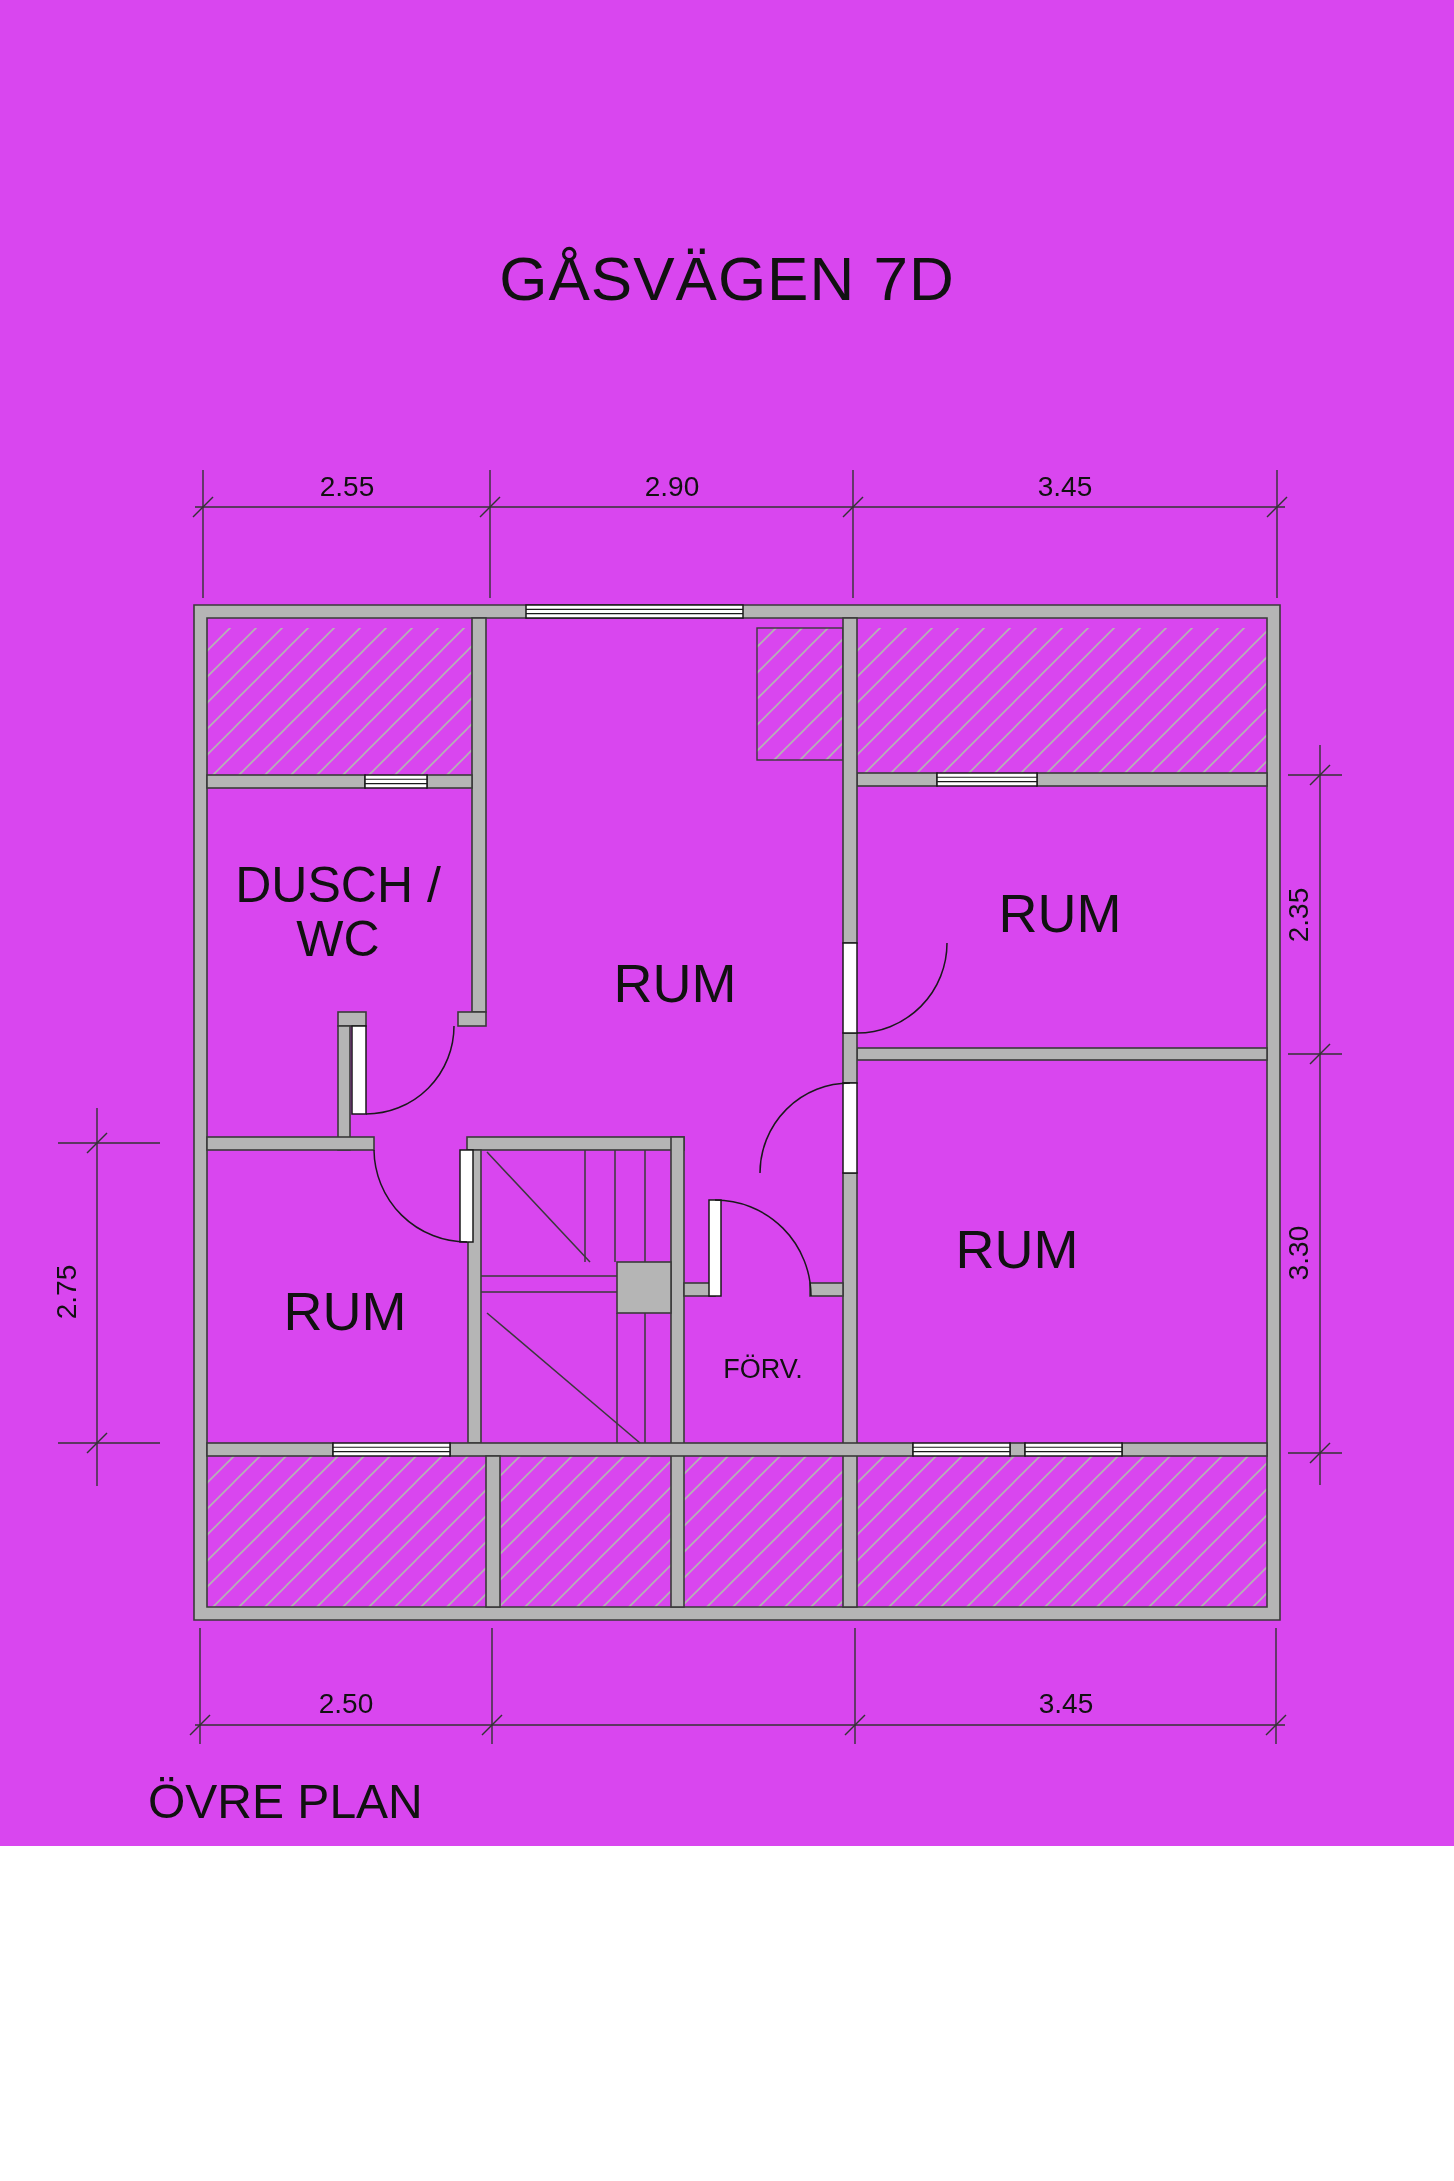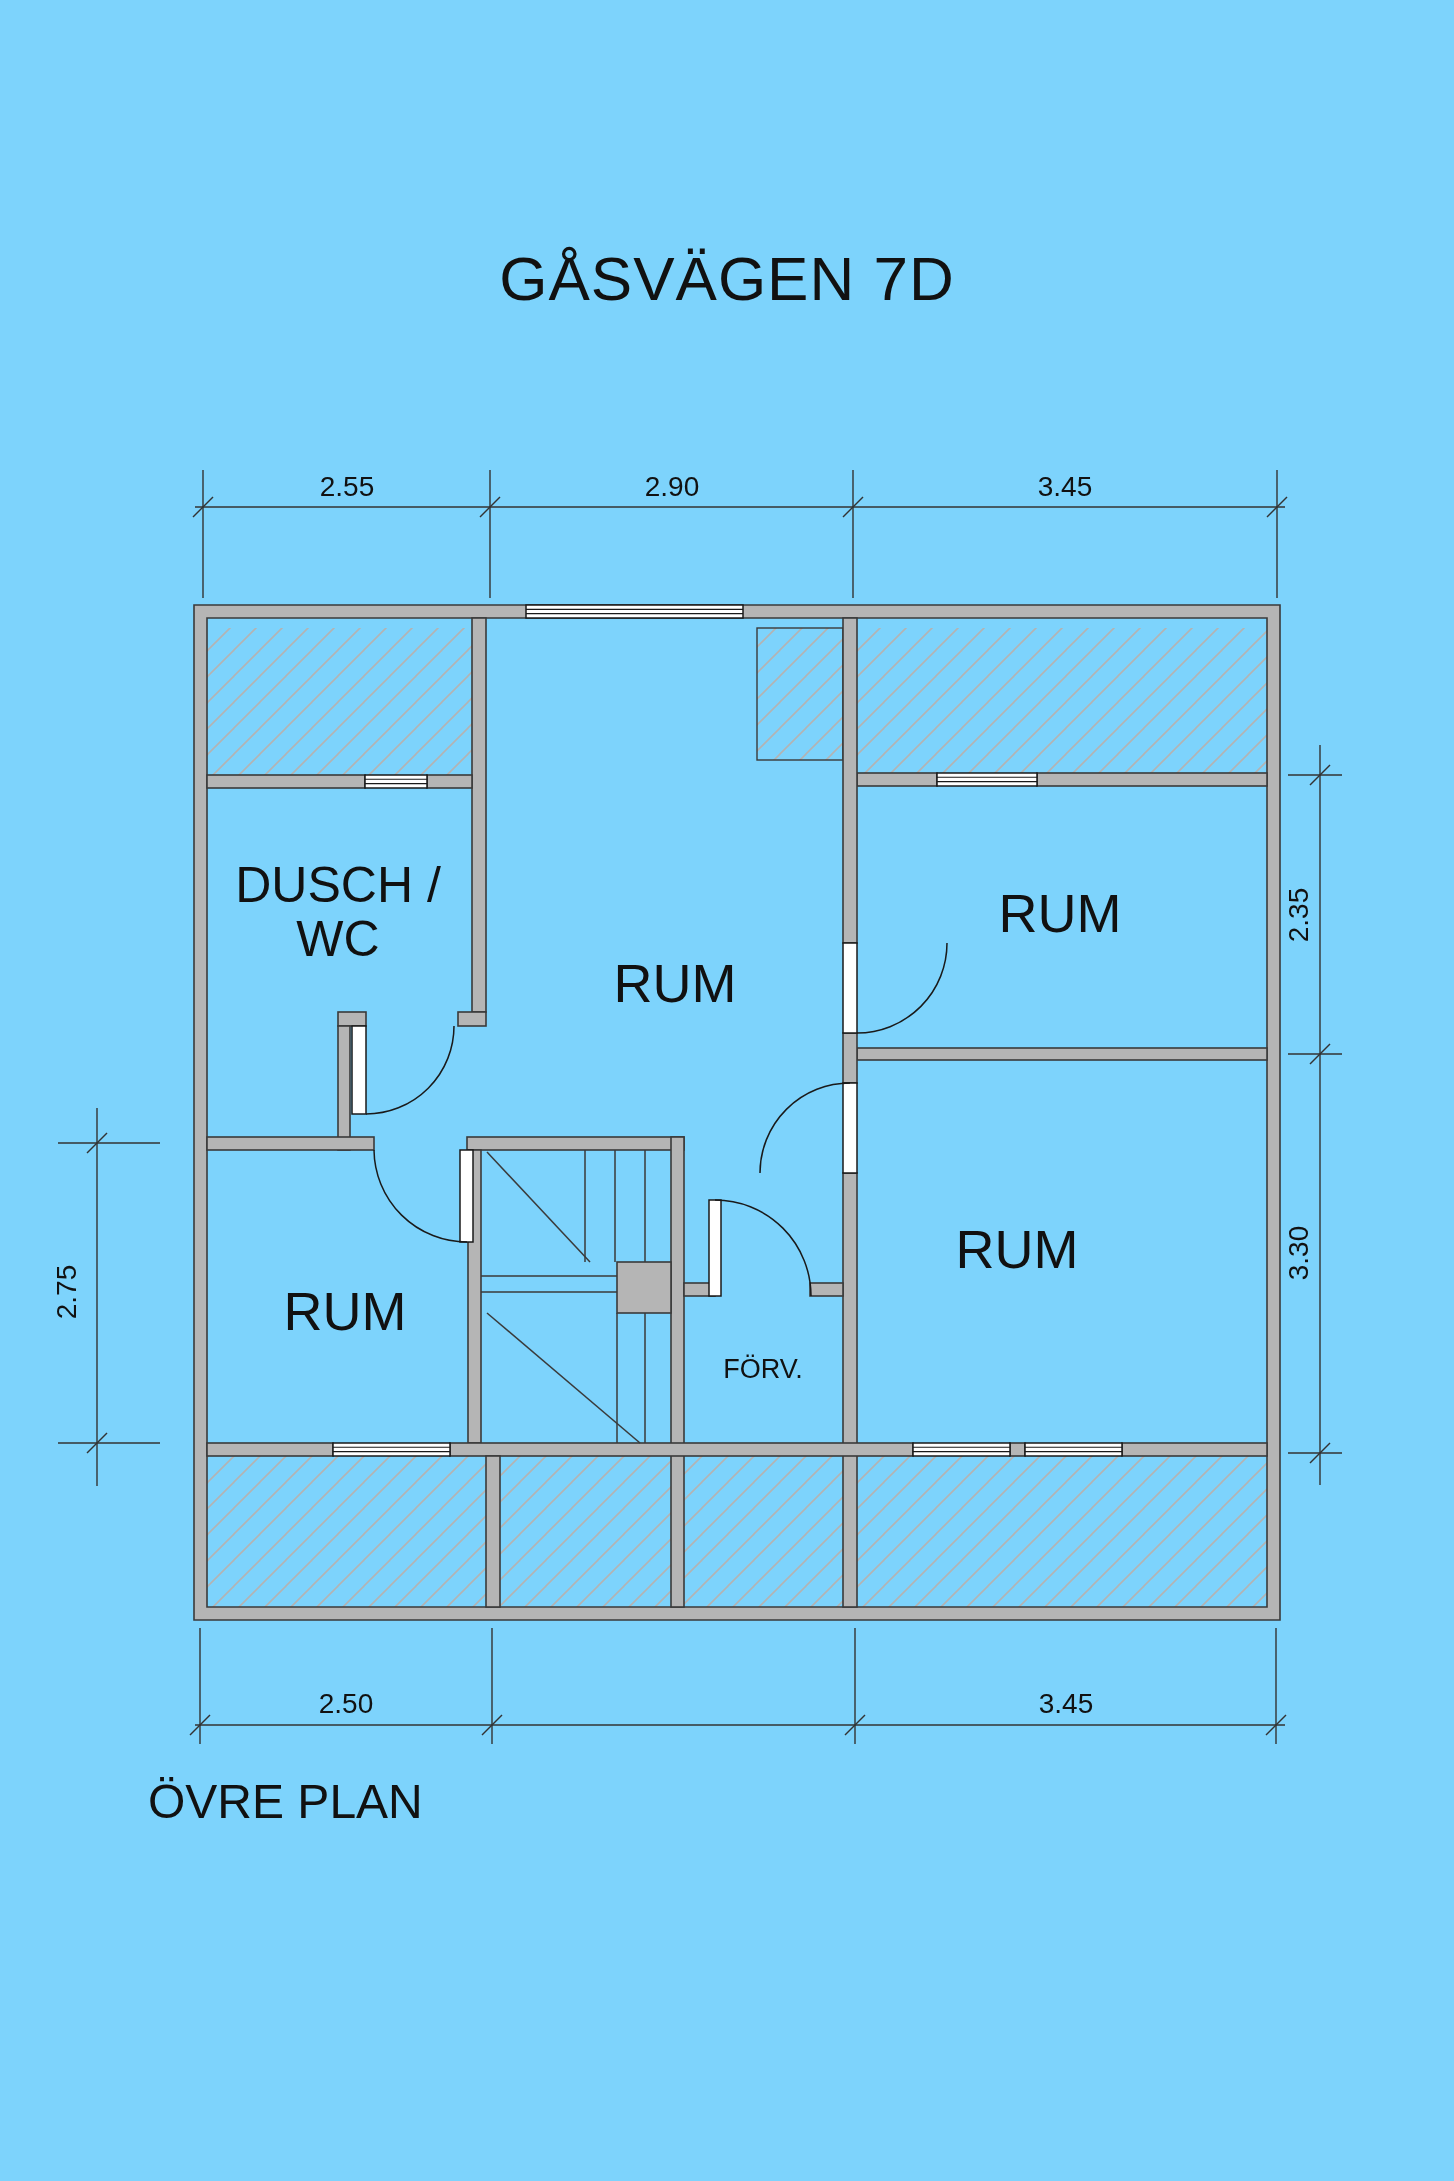--- a/index.html
+++ b/index.html
@@ -1,16 +1,16 @@
 <!DOCTYPE html>
 <html><head>
 <meta charset="utf-8">
 <style>
   html,body{margin:0;padding:0;background:#ffffff;}
-  .page{width:1454px;height:2181px;position:relative;background:#7dd3fc;overflow:hidden;}
+  .page{width:1454px;height:1846px;position:relative;background:#d946ef;overflow:hidden;}
   svg{display:block;}
   text{font-family:"Liberation Sans","DejaVu Sans",sans-serif;fill:#111111;}
   .title-text{font-size:62px;letter-spacing:1px;}
   .plan-text{font-size:48px;}
   .room-text{font-size:54px;}
   .room-text-sm{font-size:50px;}
   .forv-text{font-size:27px;}
   .dim-text{font-size:28px;}
 </style>
 </head>

